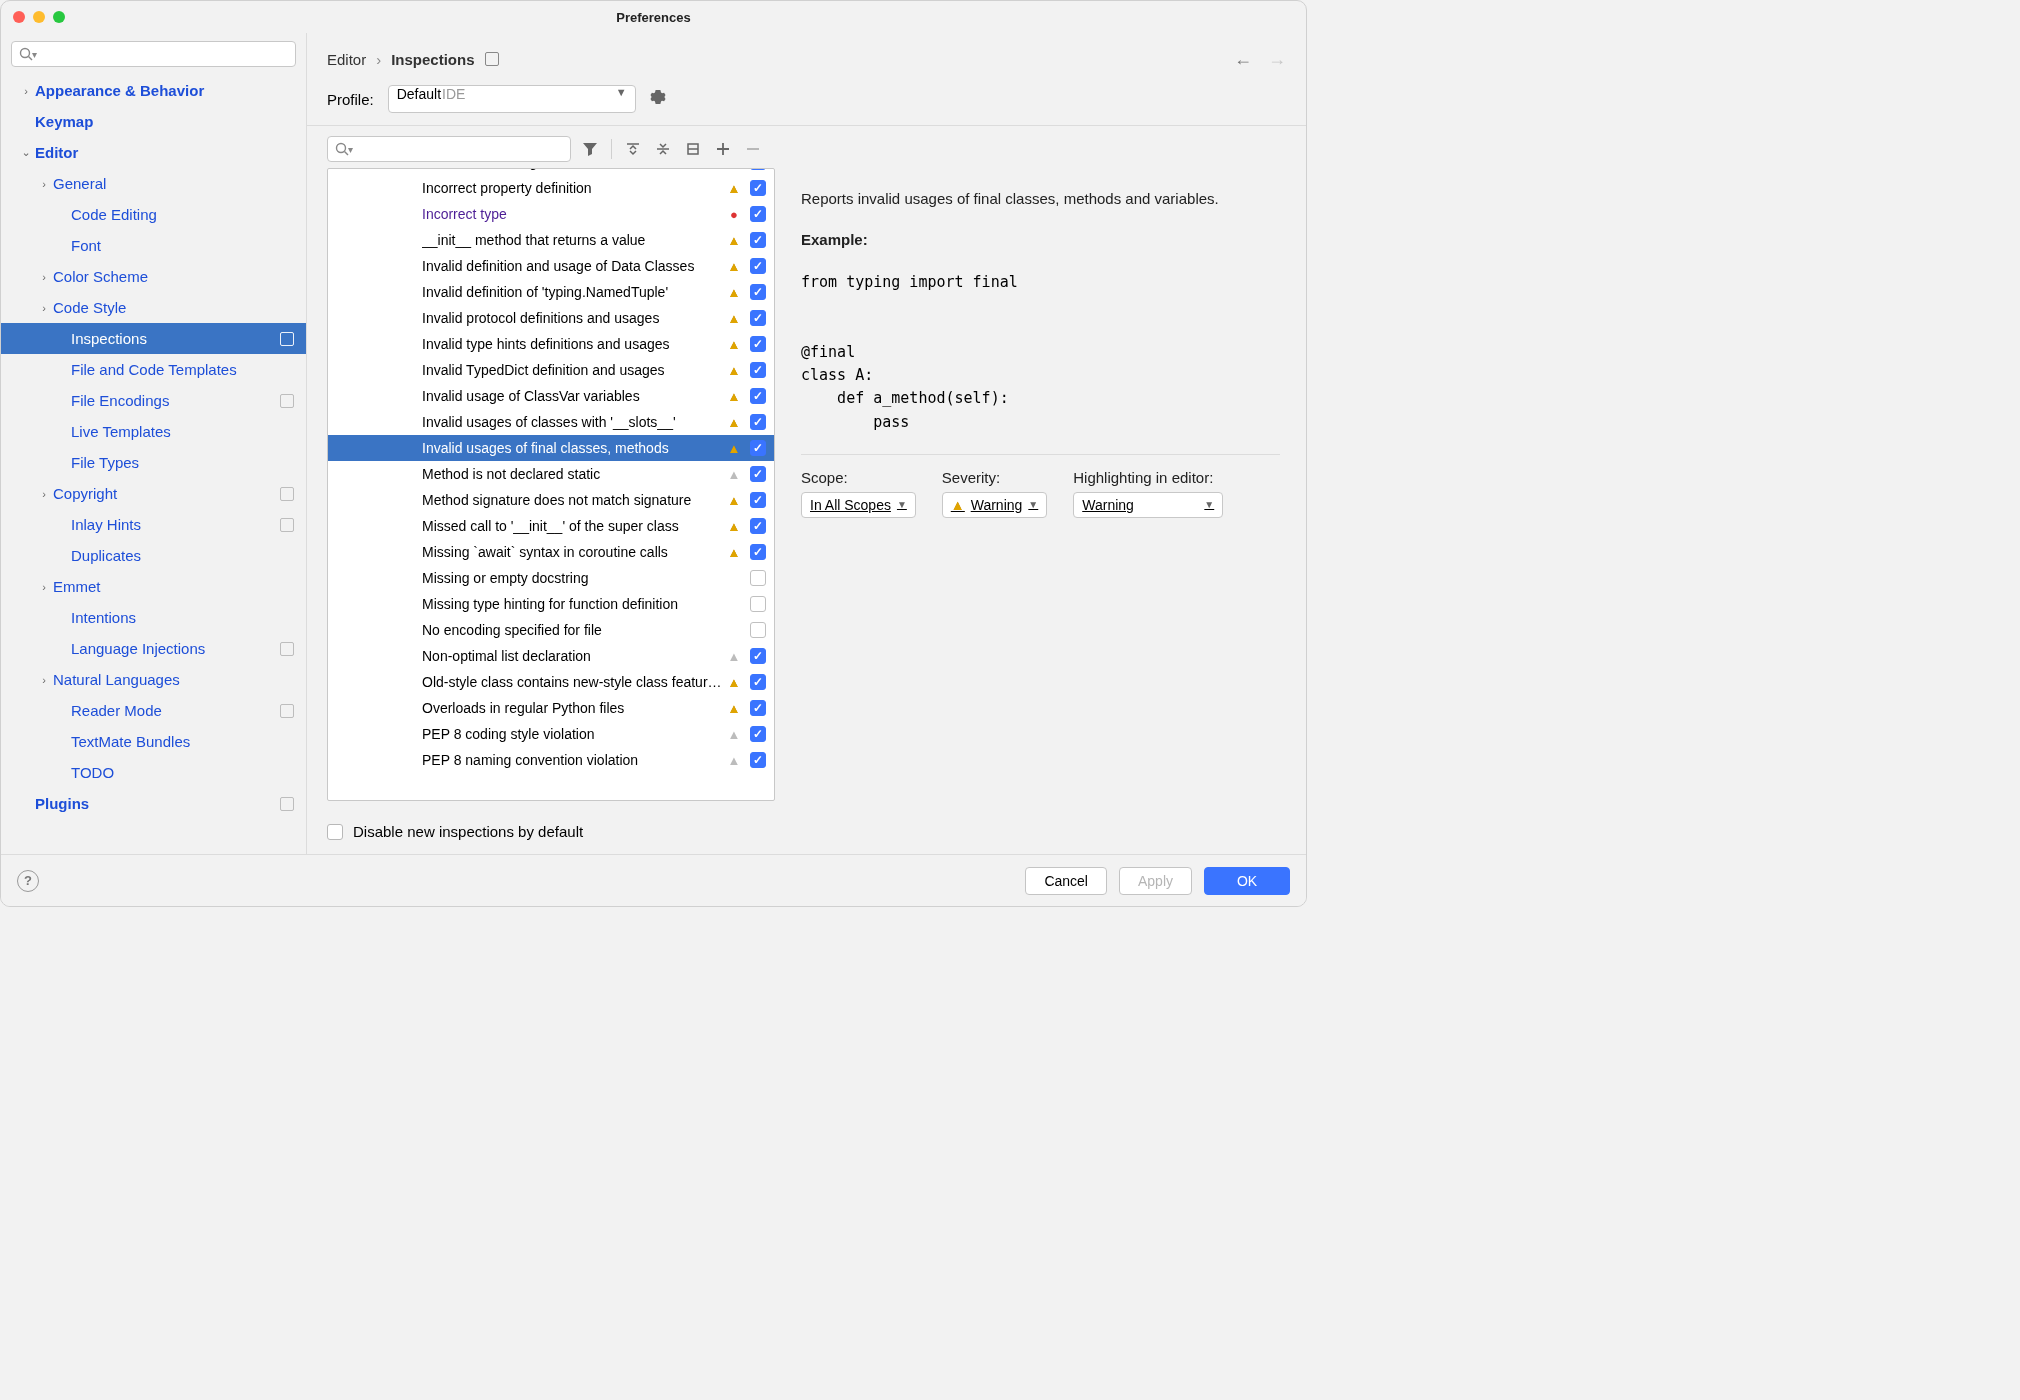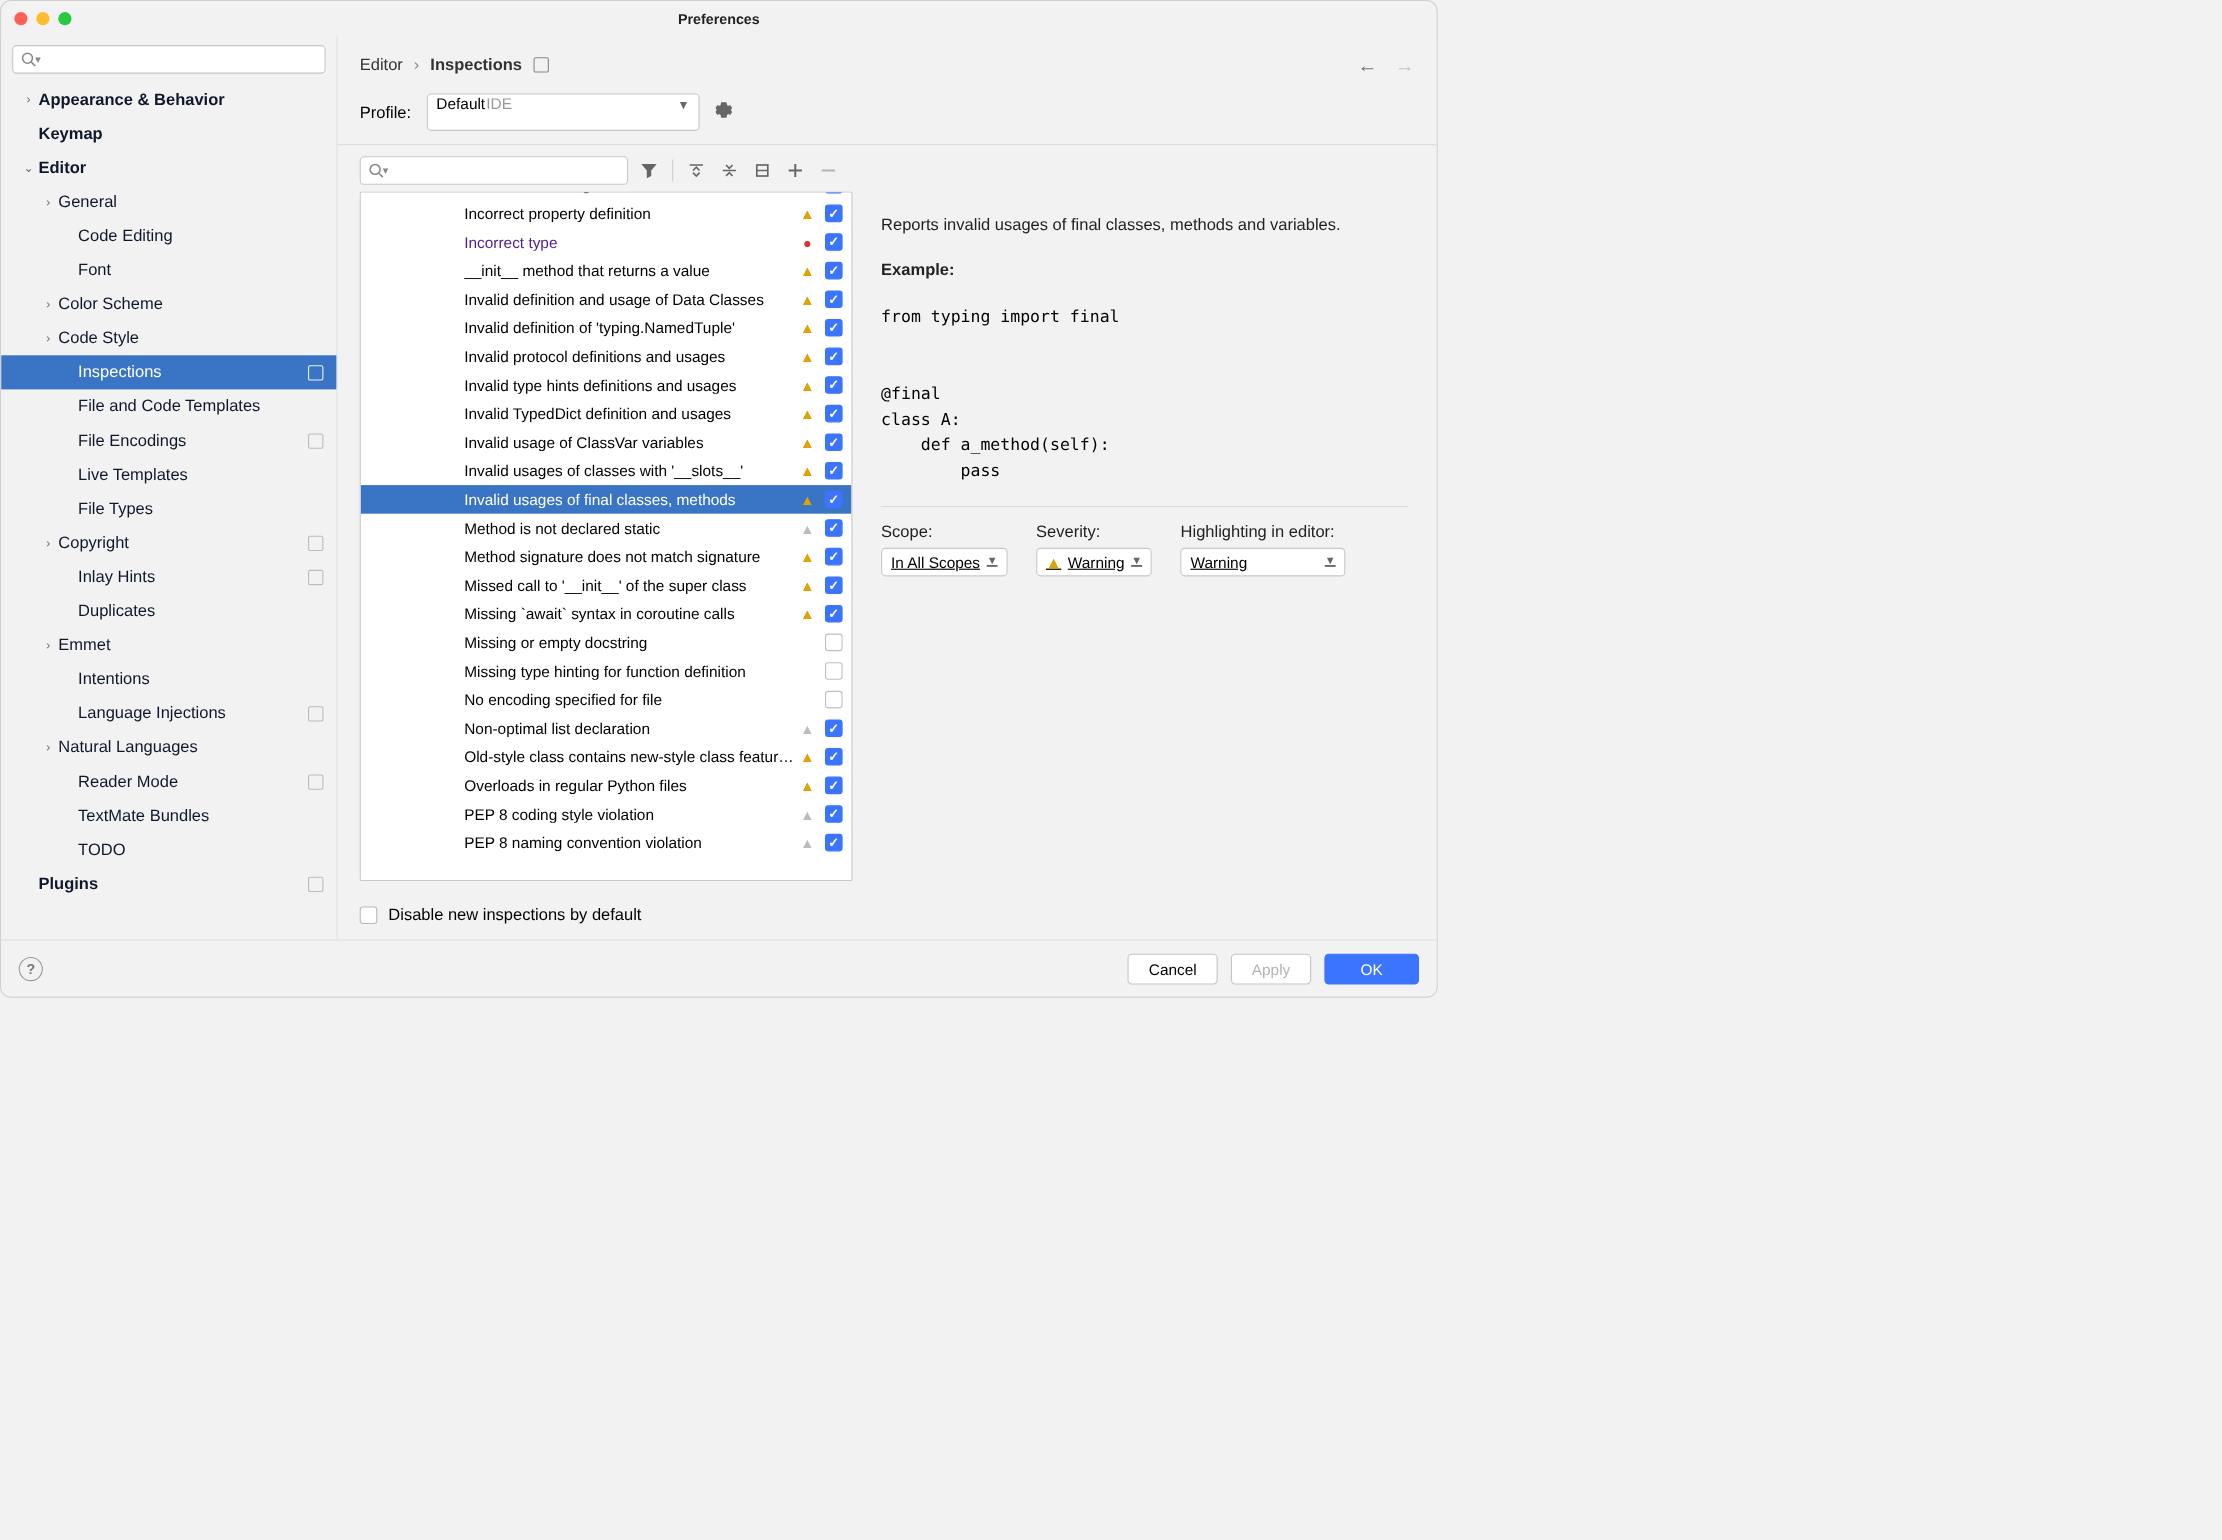--- a/index.html
+++ b/index.html
@@ -65,21 +65,21 @@
 .side-item {
   display:flex; align-items:center;
   height: 31px;
   padding-left: 18px;
   padding-right: 12px;
   cursor: default;
 }
 .side-item .chev {
   width: 14px; display:inline-block; text-align:center; color:#6a6a6a; font-size:11px;
 }
-.side-item .label { margin-left: 2px; font-size: 15px; color:#0f172a;}
+.side-item .label { margin-left: 2px; font-size: 15px; color:#1d4ed8;}
 .side-item .badge { margin-left:auto; width:14px;height:14px;border:1px solid #9a9a9a;border-radius:2px; opacity:.6;}
 .side-item.bold .label { font-weight:700; }
 .side-item.depth1 { padding-left: 36px; }
 .side-item.depth2 { padding-left: 54px; }
 .side-item.selected { background: #3a74c4; }
 .side-item.selected .label { color:#fff; }
 .side-item.selected .chev { color:#fff; }
 .side-item.selected .badge { border-color:#fff; opacity:.9;}
 
 
@@ -94,23 +94,23 @@
 .breadcrumb .navbtns { margin-left:auto; display:flex; gap:16px; color:#777;}
 .breadcrumb .navbtns span { font-size:18px; }
 .breadcrumb .navbtns .disabled { opacity:.35; }
 
 .profile-row {
   display:flex; align-items:center; padding: 0 20px 12px 20px; gap:14px;
   border-bottom:1px solid #dcdcdc;
 }
 .profile-row .lbl { font-size:15px; }
 .select {
-  display:flex; align-items:flex-end; background:#fff;
+  display:flex; align-items:flex-start; background:#fff;
   border:1px solid #c8c8c8; border-radius:4px; height:28px;
-  padding: 16px 8px; min-width: 248px;
+  padding: 0 8px; min-width: 248px;
 }
 .select .val { font-size:14px; }
 .select .hint { color:#999; margin-left:1px; font-size:14px;}
 .select .caret { margin-left:auto; color:#666; font-size:11px;}
 .gear { color:#555; font-size:16px; }
 
 .toolbar {
   display:flex; align-items:center; padding: 10px 20px 6px 20px; gap:8px;
 }
 .toolbar .search-box { width: 244px; }

